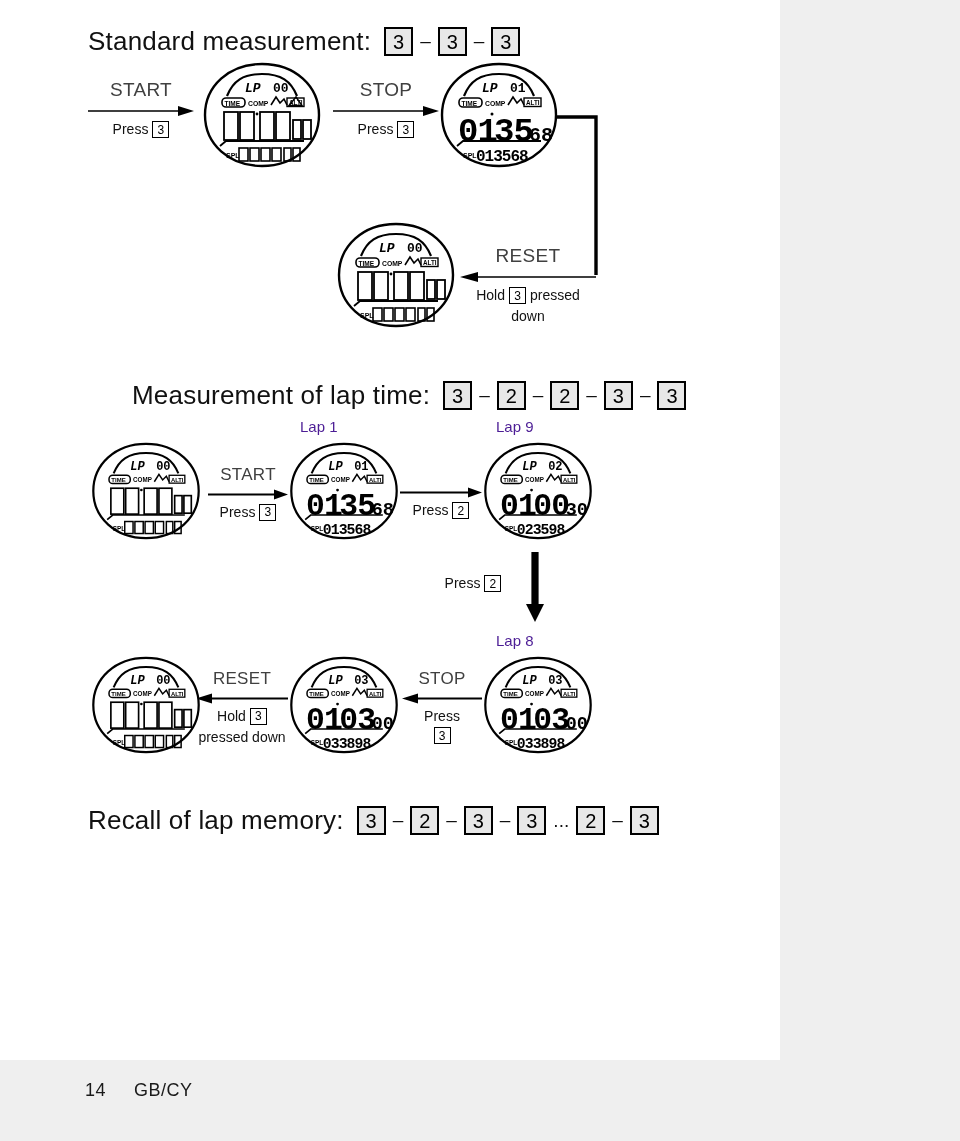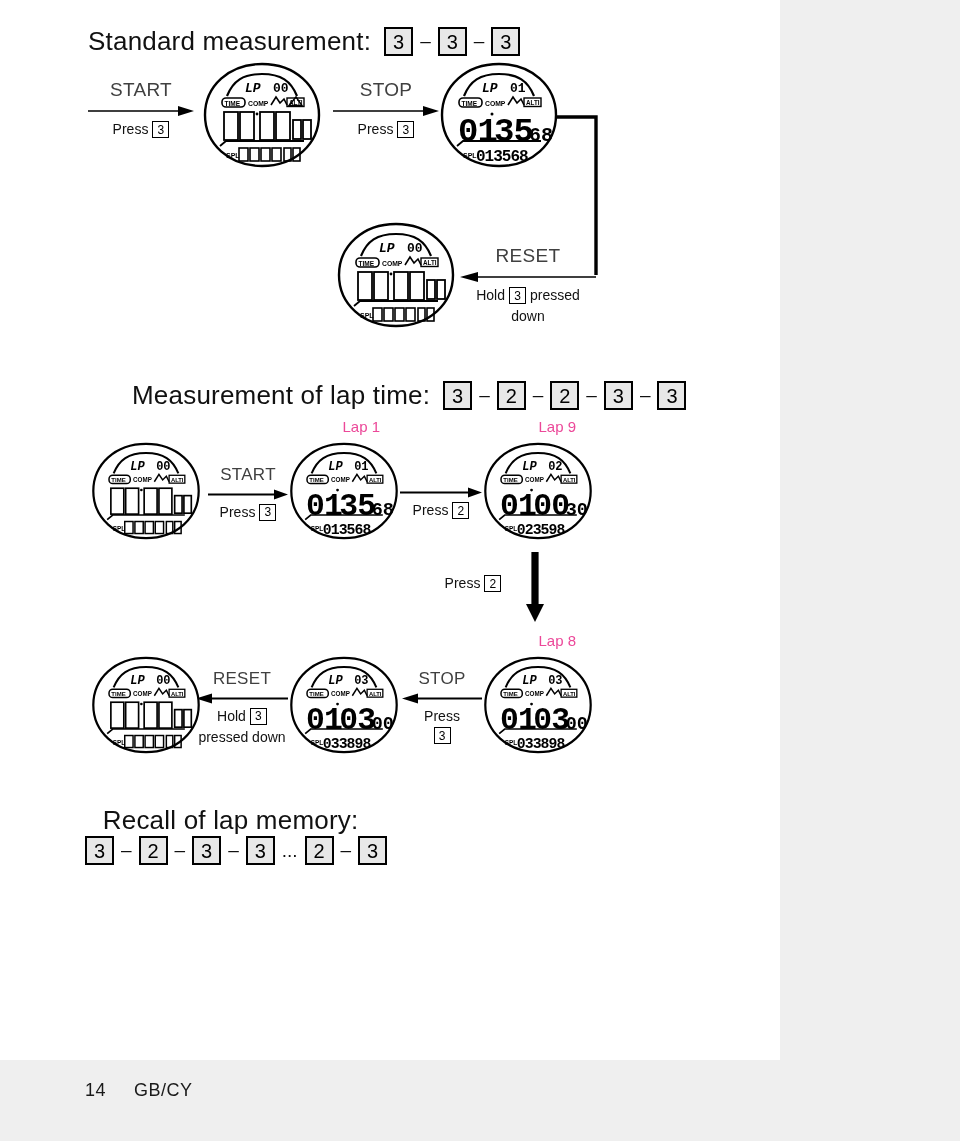--- a/index.html
+++ b/index.html
@@ -60,21 +60,21 @@
     margin-top:3px; display:flex; align-items:center; justify-content:center;
     flex-wrap:wrap; gap:4px;
   }
   .arr-bot.stack { flex-direction:column; gap:2px; }
   .kb-sm {
     display:inline-flex; align-items:center; justify-content:center;
     width:17px; height:17px; border:1.6px solid #000; background:#fff;
     font-size:12px; line-height:1; color:#000;
   }
   .lap-label {
-    position:absolute; font-size:15px; color:#ec4899; text-align:right;
+    position:absolute; font-size:15px; color:#4c1d95; text-align:left;
   }
   svg.arrow { display:block; }
 </style>
 </head>
 <body>
 
 <div class="page">
 
   <div class="heading" style="left:88px; top:26px;">
     <span class="htxt">Standard measurement:</span>
@@ -450,21 +450,21 @@
         <rect x="36" y="86" width="9" height="13"></rect>
           <rect x="47" y="86" width="9" height="13"></rect>
         <rect x="58" y="86" width="9" height="13"></rect>
           <rect x="69" y="86" width="9" height="13"></rect>
         <rect x="81" y="86" width="7" height="13"></rect>
           <rect x="90" y="86" width="7" height="13"></rect>
       </g>
     </svg>
   </div>
 
-  <div class="heading" style="left:72px; top:805px;flex-direction:column;">
+  <div class="heading" style="left:88px; top:805px;">
     <span class="htxt">Recall of lap memory:</span>
     <span class="keyseq">
       <span class="keybox">3</span>
       <span class="dash">–</span>
       <span class="keybox">2</span>
       <span class="dash">–</span>
       <span class="keybox">3</span>
       <span class="dash">–</span>
       <span class="keybox">3</span>
       <span class="ell">...</span>

